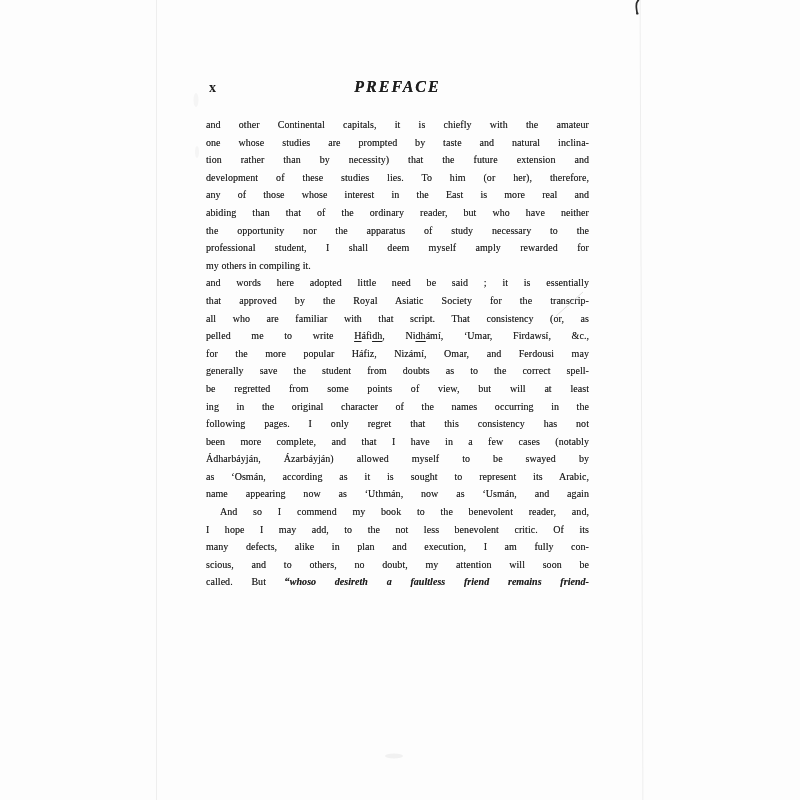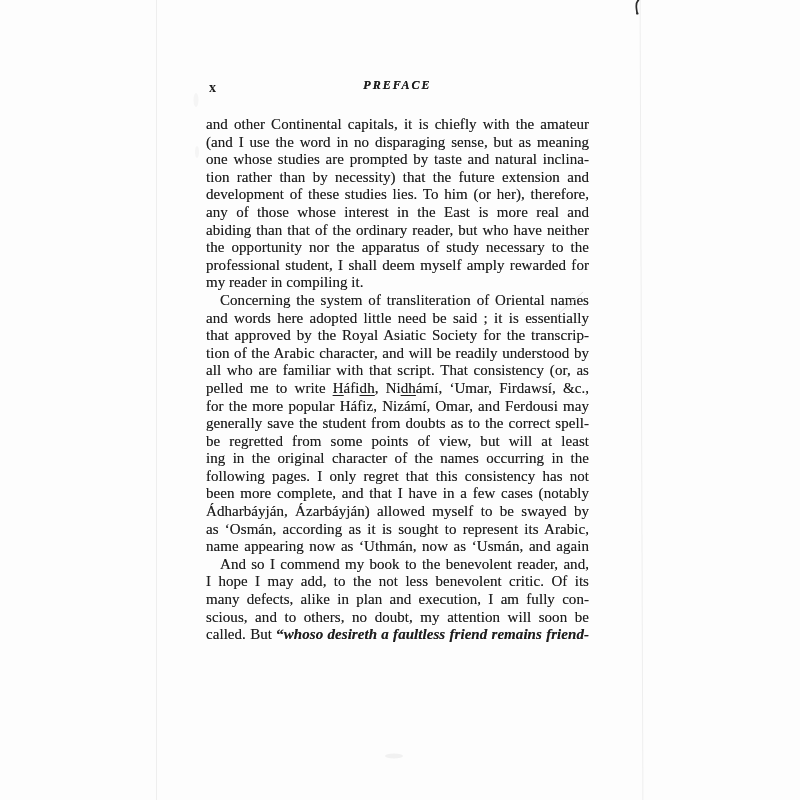--- a/index.html
+++ b/index.html
@@ -17,27 +17,27 @@
 
   .running-head{
     position:absolute;left:206px;top:78px;width:383px;height:20px;
   }
   .page-number{
     position:absolute;left:3px;top:2px;
     font-size:14px;font-weight:700;letter-spacing:.5px;
   }
   .head-title{
     position:absolute;left:0;right:0;top:0;text-align:center;
-    font-style:italic;font-weight:700;font-size:12px;letter-spacing:2px;
+    font-style:italic;font-weight:700;font-size:16px;letter-spacing:2px;
     text-shadow:0 0 .3px #333;
   }
 
   .text-block{
     position:absolute;left:206px;top:116px;width:383px;
-    font-size:15px;line-height:17.6px;
+    font-size:10px;line-height:17.6px;
     text-shadow:0 0 .35px rgba(20,20,20,.55);
   }
   .para{margin:0;}
   .line{
     text-align:justify;text-align-last:justify;
     height:17.6px;overflow:hidden;white-space:normal;
     letter-spacing:.05px;
   }
   .line.indent{padding-left:14px;}
   .line.endline{text-align:left;text-align-last:left;}
@@ -55,35 +55,32 @@
 <div class="page-edge right"></div>
 
 <div class="running-head">
   <span class="page-number">x</span>
   <span class="head-title">PREFACE</span>
 </div>
 
 <div class="text-block" id="text-block">
     <div class="para">
       <div class="line"><span class="s-n">and other Continental capitals, it is chiefly with the amateur</span></div>
-      <div class="line"><span class="s-n">(and I use the word in no disparaging sense, but as meaning</span></div>
       <div class="line"><span class="s-n">one whose studies are prompted by taste and natural inclina-</span></div>
       <div class="line"><span class="s-n">tion rather than by necessity) that the future extension and</span></div>
       <div class="line"><span class="s-n">development of these studies lies.  To him (or her), therefore,</span></div>
       <div class="line"><span class="s-n">any of those whose interest in the East is more real and</span></div>
       <div class="line"><span class="s-n">abiding than that of the ordinary reader, but who have neither</span></div>
       <div class="line"><span class="s-n">the opportunity nor the apparatus of study necessary to the</span></div>
       <div class="line"><span class="s-n">professional student, I shall deem myself amply rewarded for</span></div>
-      <div class="line endline"><span class="s-n">my reader in compiling it.</span></div>
+      <div class="line endline"><span class="s-n">my others in compiling it.</span></div>
     </div>
     <div class="para">
-      <div class="line indent"><span class="s-n">Concerning the system of transliteration of Oriental names</span></div>
       <div class="line"><span class="s-n">and words here adopted little need be said ; it is essentially</span></div>
       <div class="line"><span class="s-n">that approved by the Royal Asiatic Society for the transcrip-</span></div>
-      <div class="line"><span class="s-n">tion of the Arabic character, and will be readily understood by</span></div>
       <div class="line"><span class="s-n">all who are familiar with that script.  That consistency (or, as</span></div>
       <div class="line"><span class="s-n">pelled me to write </span><span class="s-u">H</span><span class="s-n">áfi</span><span class="s-u">dh</span><span class="s-n">, Ni</span><span class="s-u">dh</span><span class="s-n">ámí, ‘Umar, Firdawsí, &amp;c.,</span></div>
       <div class="line"><span class="s-n">for the more popular Háfiz, Nizámí, Omar, and Ferdousi may</span></div>
       <div class="line"><span class="s-n">generally save the student from doubts as to the correct spell-</span></div>
       <div class="line"><span class="s-n">be regretted from some points of view, but will at least</span></div>
       <div class="line"><span class="s-n">ing in the original character of the names occurring in the</span></div>
       <div class="line"><span class="s-n">following pages.  I only regret that this consistency has not</span></div>
       <div class="line"><span class="s-n">been more complete, and that I have in a few cases (notably</span></div>
       <div class="line"><span class="s-n">Ádharbáyján, Ázarbáyján) allowed myself to be swayed by</span></div>
       <div class="line"><span class="s-n">as ‘Osmán, according as it is sought to represent its Arabic,</span></div>

